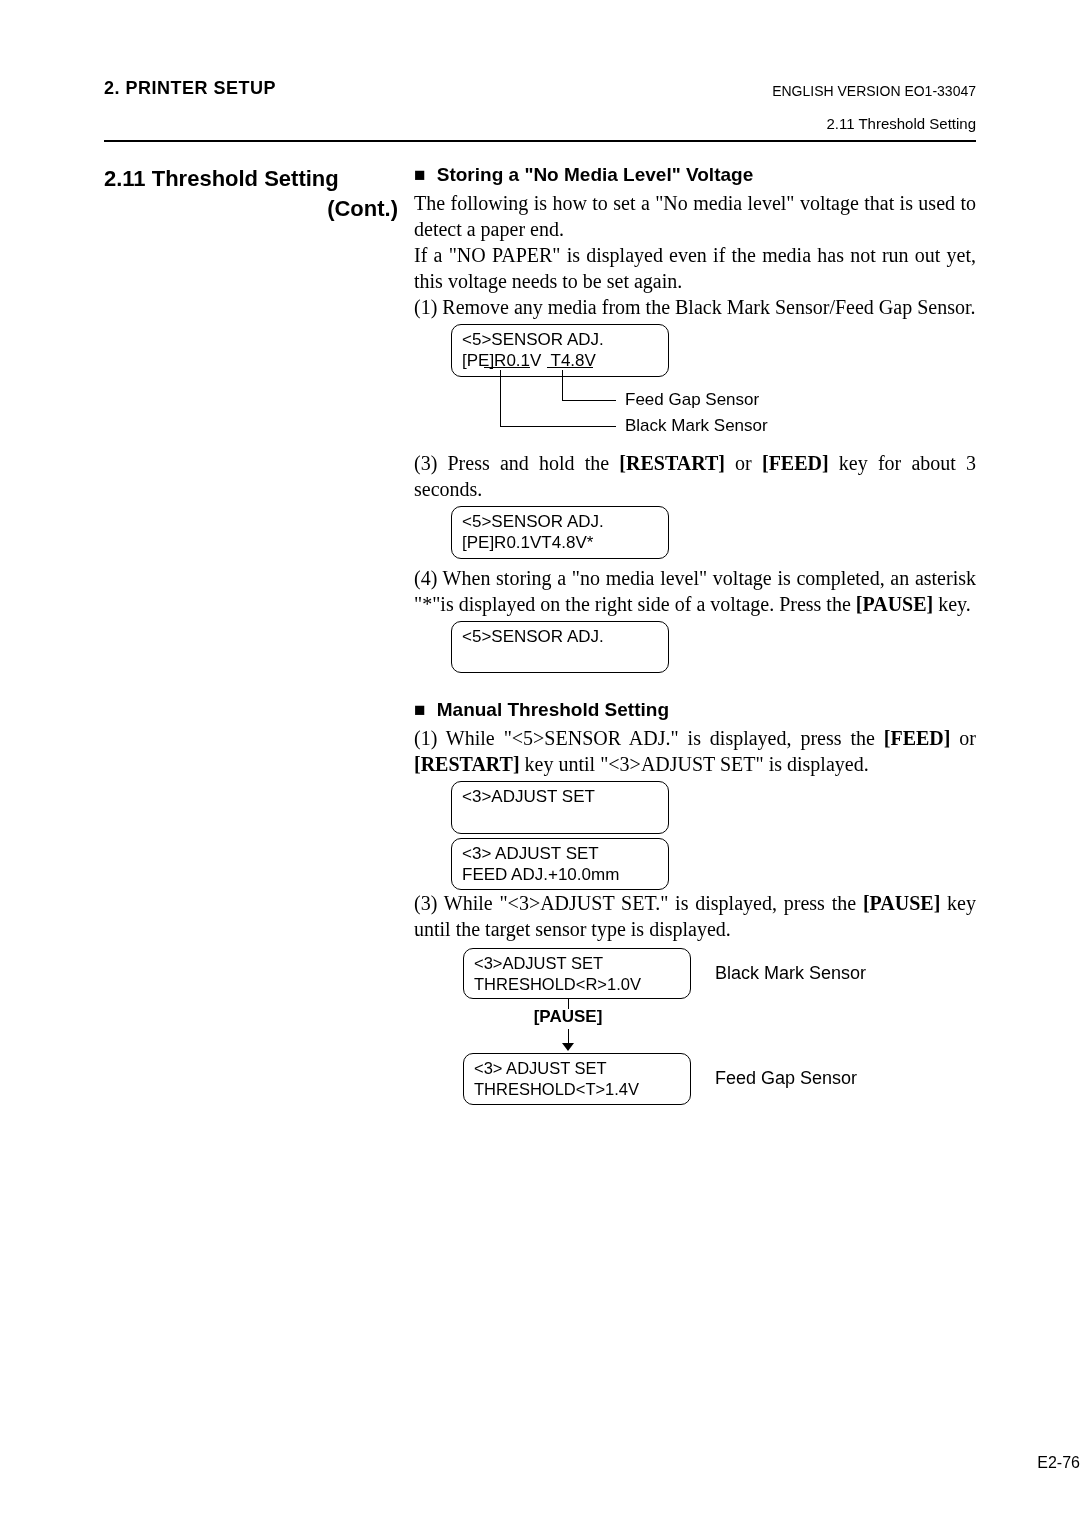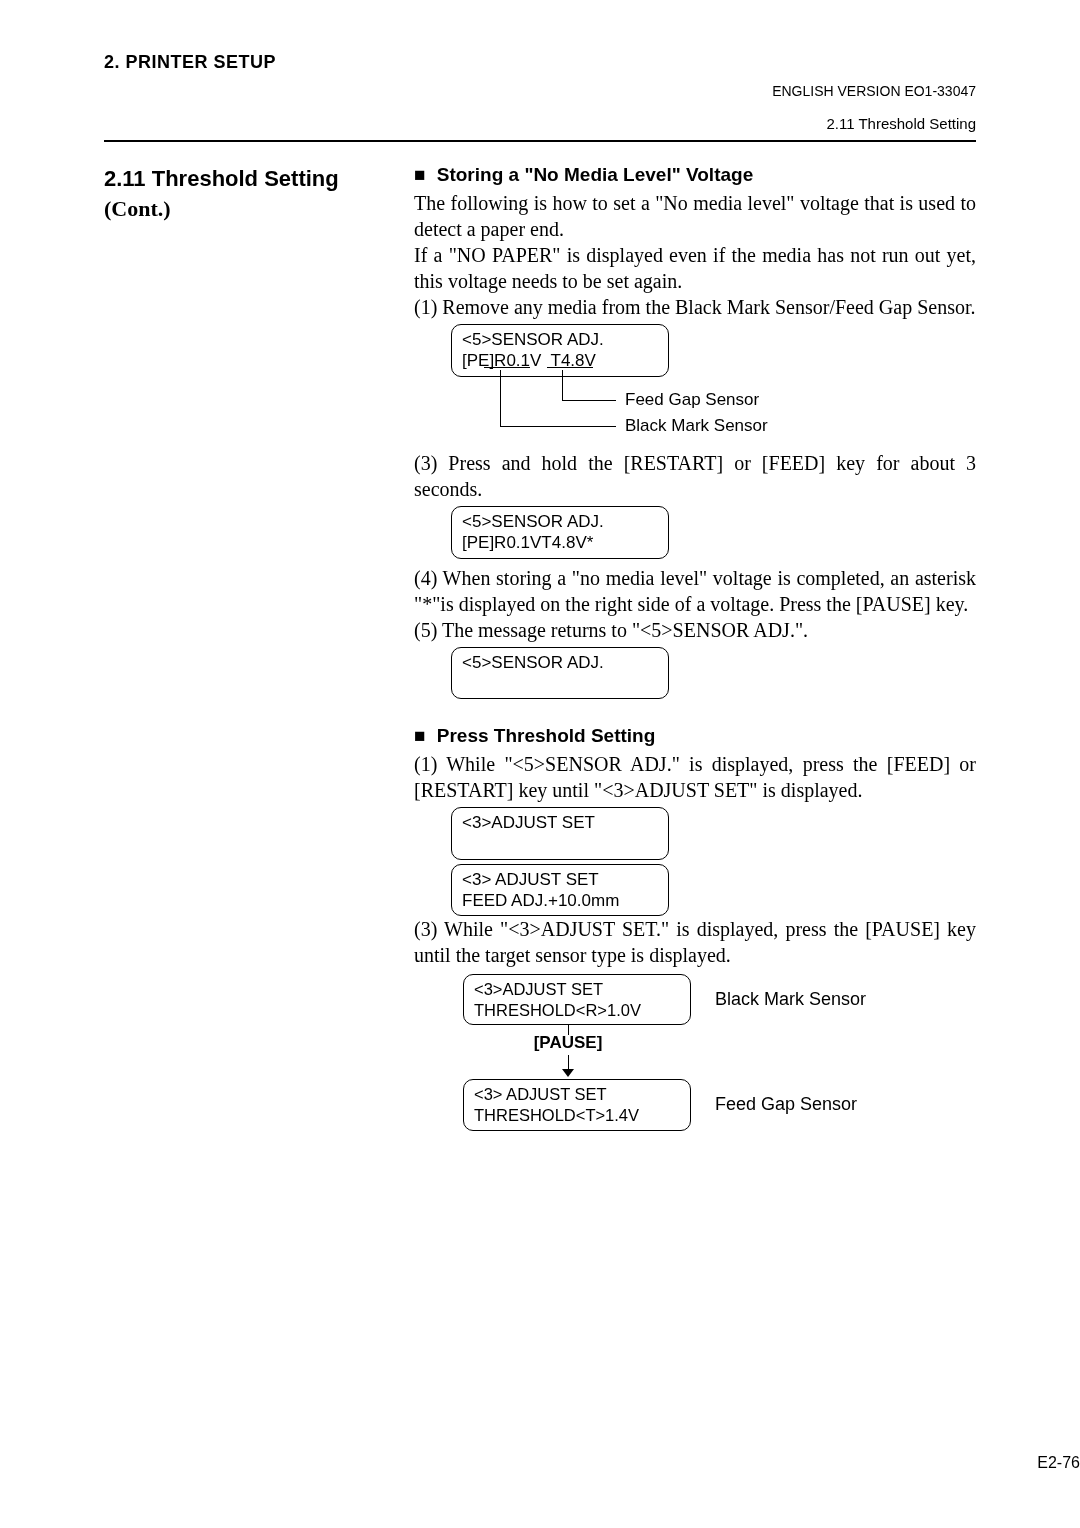--- a/index.html
+++ b/index.html
@@ -14,21 +14,21 @@
       position: relative;
       box-sizing: border-box;
     }
     .page {
       padding: 52px 104px 40px 104px;
       box-sizing: border-box;
     }
     .header {
       display: flex;
       justify-content: space-between;
-      align-items: flex-start;
+      align-items: flex-end;
       font-family: Arial, Helvetica, sans-serif;
     }
     .header-left {
       font-weight: bold;
       font-size: 18px;
       letter-spacing: 0.5px;
     }
     .header-right {
       font-size: 14px;
       margin-top: 31px;
@@ -188,40 +188,40 @@
     }
     .footer {
       position: absolute;
       bottom: 56px;
       left: 0;
       width: 100%;
       text-align: right;
       font-family: Arial, Helvetica, sans-serif;
       font-size: 16px;
     }
-    .key { font-weight: normal; }
+    .key { font-weight: bold; }
     .spacer-md { height: 26px; }
     .p-just { text-align: justify; font-family: Liberation Serif, serif; }
   </style>
 </head>
 <body>
 
 <div class="page">
   <div class="header">
     <div class="header-left">2. PRINTER SETUP</div>
     <div class="header-right">ENGLISH VERSION EO1-33047</div>
   </div>
   <div class="subheader">2.11 Threshold Setting</div>
   <hr class="hr">
 
   <div class="columns">
     <div class="left-col">
       <div class="section-title">
         <span>2.11  Threshold Setting</span><br>
-        <span style="display:inline-block; width:100%; text-align:left;font-family:Liberation Serif, serif;">(Cont.)</span>
+        <span style="display:inline-block; width:100%; text-align:right;">(Cont.)</span>
       </div>
     </div>
 
     <div class="right-col">
 
       <div class="heading">
         <span class="bullet">■</span>
         <span>Storing a "No Media Level" Voltage</span>
       </div>
       <div class="body-text p-just">The following is how to set a "No media level" voltage that is used to detect a paper end.</div>
@@ -251,33 +251,32 @@
         <div class="lcd">
           <span>&lt;5&gt;SENSOR ADJ.</span>
           <span>[PE]R0.1VT4.8V*</span>
         </div>
       </div>
 
       <div class="step" style="margin-top:6px;">
         <span>(4) When storing a "no media level" voltage is completed, an asterisk "*"is displayed on the right side of a voltage.  Press the </span><span class="key">[PAUSE]</span><span> key.</span>
       </div>
 
-      <div class="step">(5) The message returns to "&lt;5&gt;SENSOR ADJ.".</div>
       <div class="lcd-container">
         <div class="lcd">
           <span>&lt;5&gt;SENSOR ADJ.</span>
           <span> </span>
         </div>
       </div>
 
       <div class="spacer-md"></div>
 
       <div class="heading">
         <span class="bullet">■</span>
-        <span>Press Threshold Setting</span>
+        <span>Manual Threshold Setting</span>
       </div>
 
       <div class="step">
         <span>(1) While "&lt;5&gt;SENSOR ADJ." is displayed, press the </span><span class="key">[FEED]</span><span> or </span><span class="key">[RESTART]</span><span> key until "&lt;3&gt;ADJUST SET" is displayed.</span>
       </div>
       <div class="lcd-container">
         <div class="lcd">
           <span>&lt;3&gt;ADJUST SET</span>
           <span> </span>
         </div>

